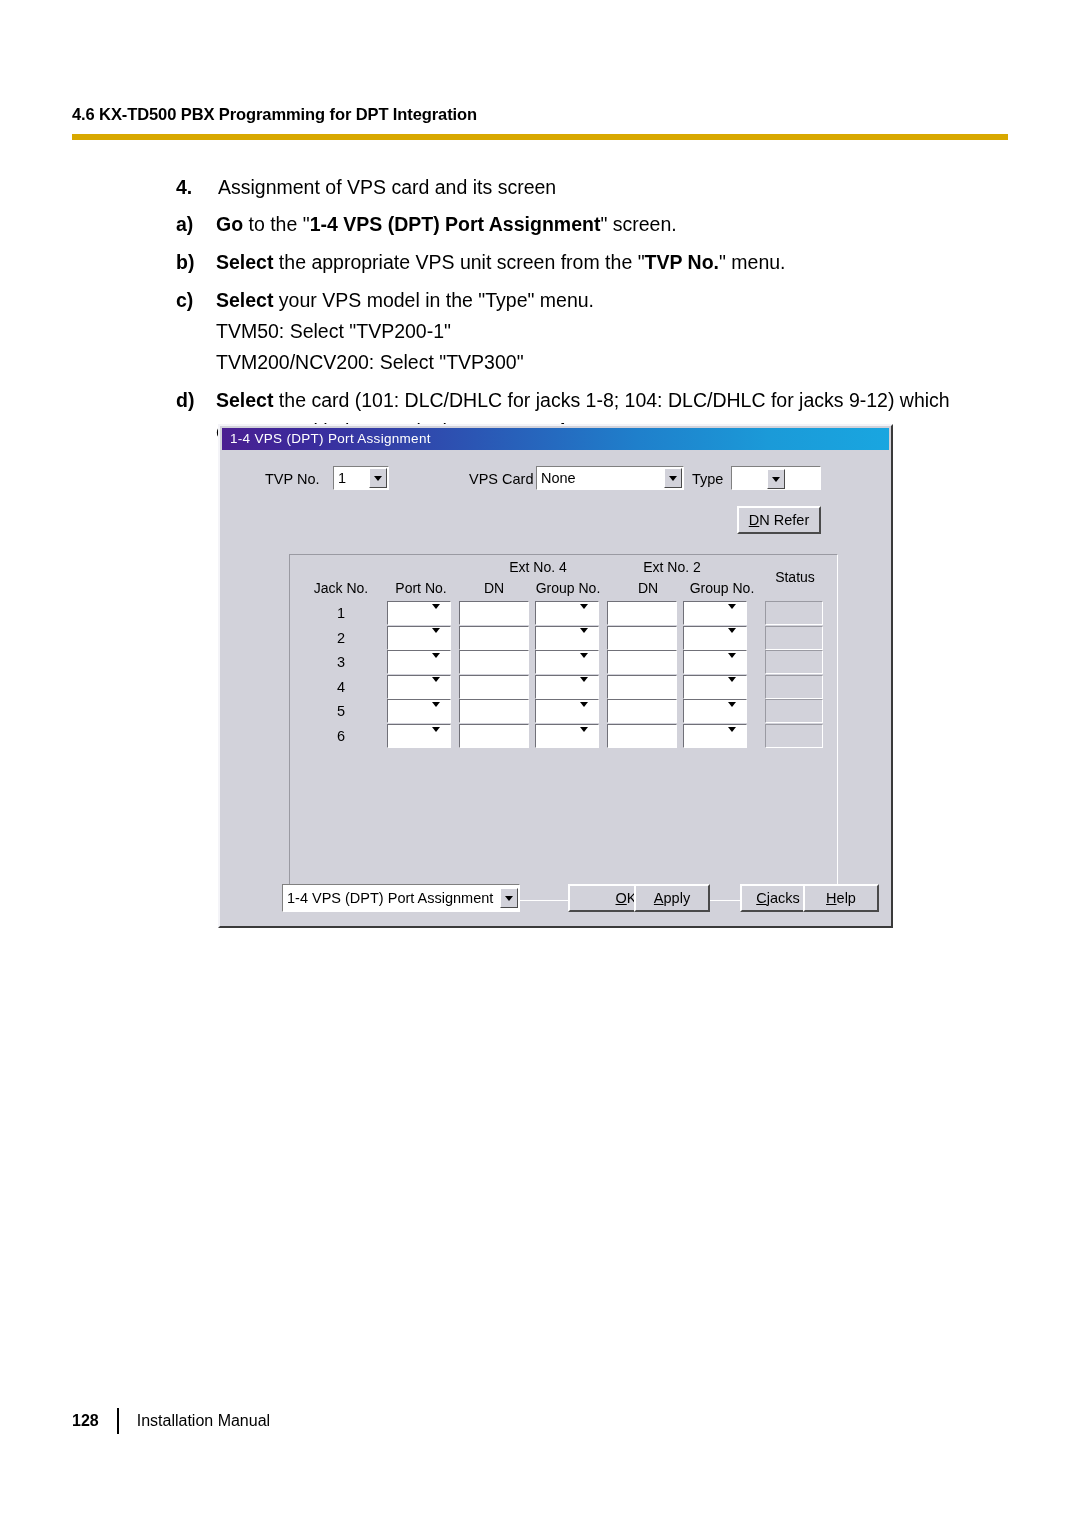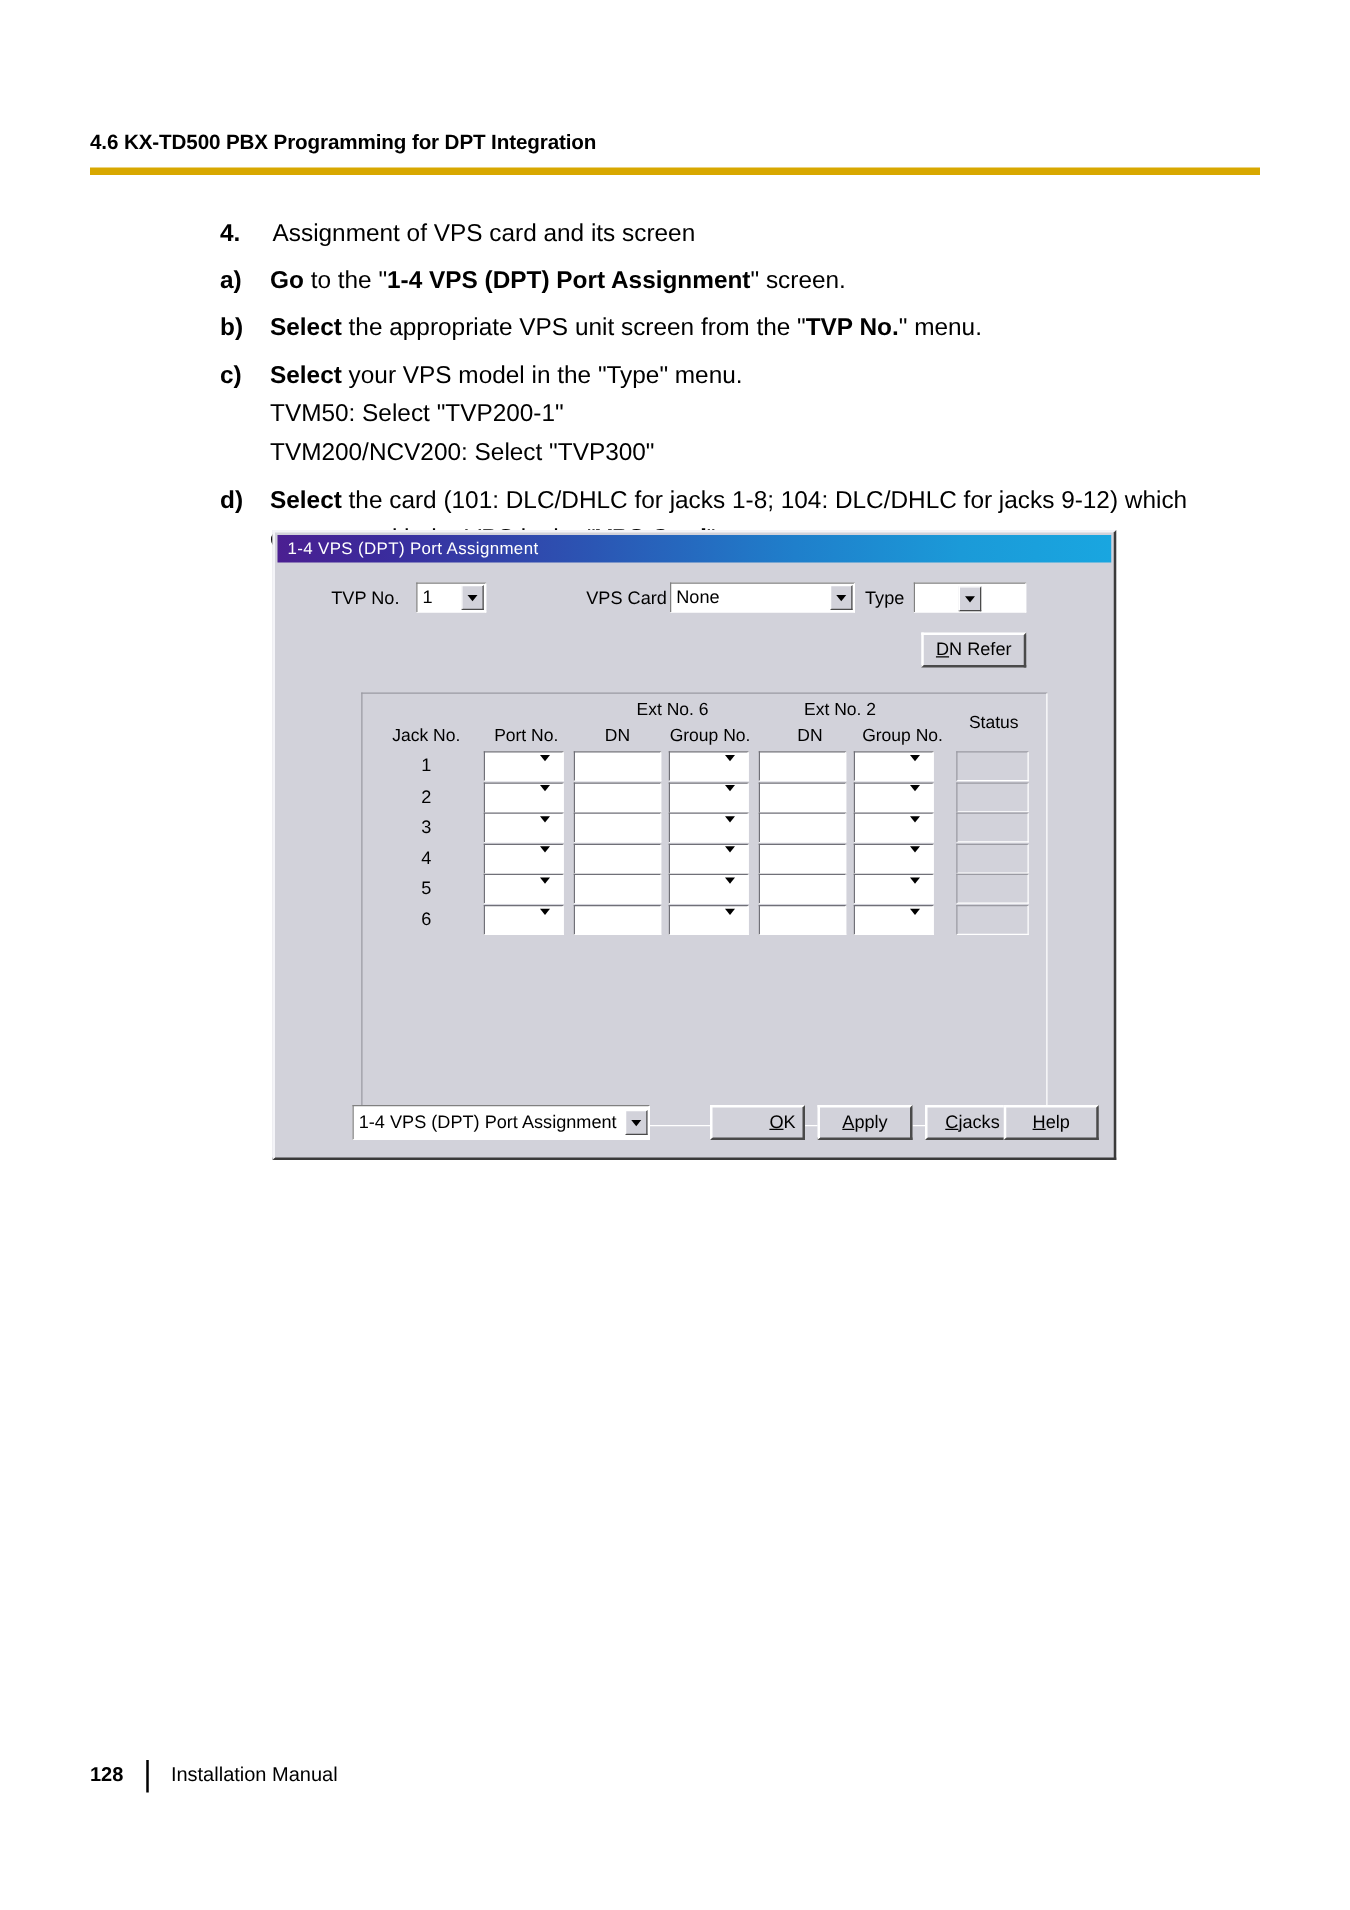--- a/index.html
+++ b/index.html
@@ -365,21 +365,21 @@
           </span>
       </div>
     </div>
 
     <div class="btn" style="left:517px; top:56px; width:84px; height:28px;">
       <span><u>D</u><span>N Refer</span></span>
     </div>
 
     <div class="panel">
 
-      <div class="grid-hdr" style="left:200px; top:4px; width:96px;">Ext No. 6</div>
+      <div class="grid-hdr" style="left:200px; top:4px; width:96px;">Ext No. 4</div>
       <div class="grid-hdr" style="left:334px; top:4px; width:96px;">Ext No. 2</div>
 
       <div class="grid-hdr" style="left:10px;  top:25px; width:82px;">Jack No.</div>
       <div class="grid-hdr" style="left:96px;  top:25px; width:70px;">Port No.</div>
       <div class="grid-hdr" style="left:168px; top:25px; width:72px;">DN</div>
       <div class="grid-hdr" style="left:240px; top:25px; width:76px;">Group No.</div>
       <div class="grid-hdr" style="left:322px; top:25px; width:72px;">DN</div>
       <div class="grid-hdr" style="left:394px; top:25px; width:76px;">Group No.</div>
       <div class="grid-hdr" style="left:472px; top:14px; width:66px;">Status</div>
 
@@ -518,21 +518,21 @@
       <span class="cval">1-4 VPS (DPT) Port Assignment</span>
       <span class="arrow">
           <i></i>
         </span>
     </div>
 
     <div class="btn-row">
       <div class="btn" style="left:348px;padding-left:40px;">
         <span><u>O</u><span>K</span></span>
       </div>
-      <div class="btn" style="left:434px;">
+      <div class="btn" style="left:414px;">
         <span><u>A</u><span>pply</span></span>
       </div>
       <div class="btn" style="left:520px;">
         <span><u>C</u><span>jacks</span></span>
       </div>
       <div class="btn" style="left:583px;">
         <span><u>H</u><span>elp</span></span>
       </div>
     </div>
 

